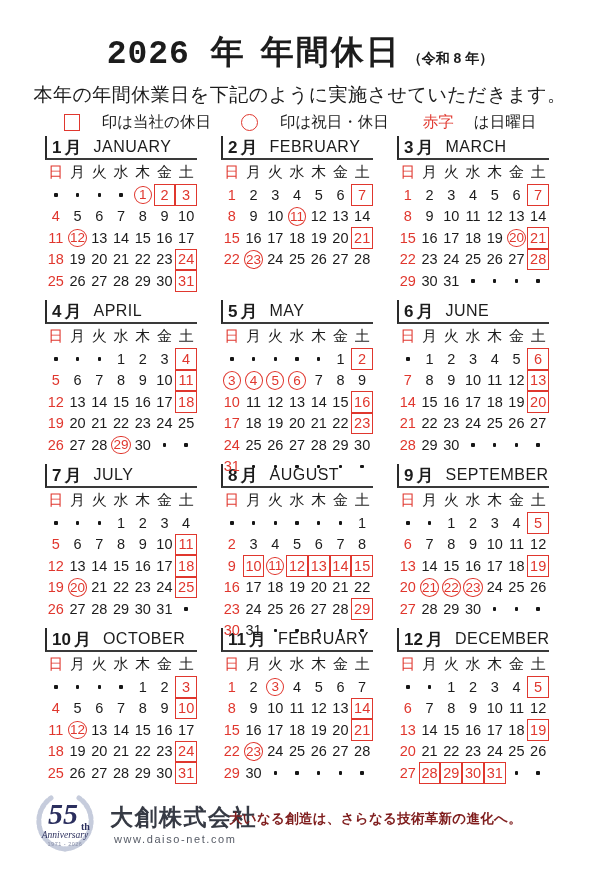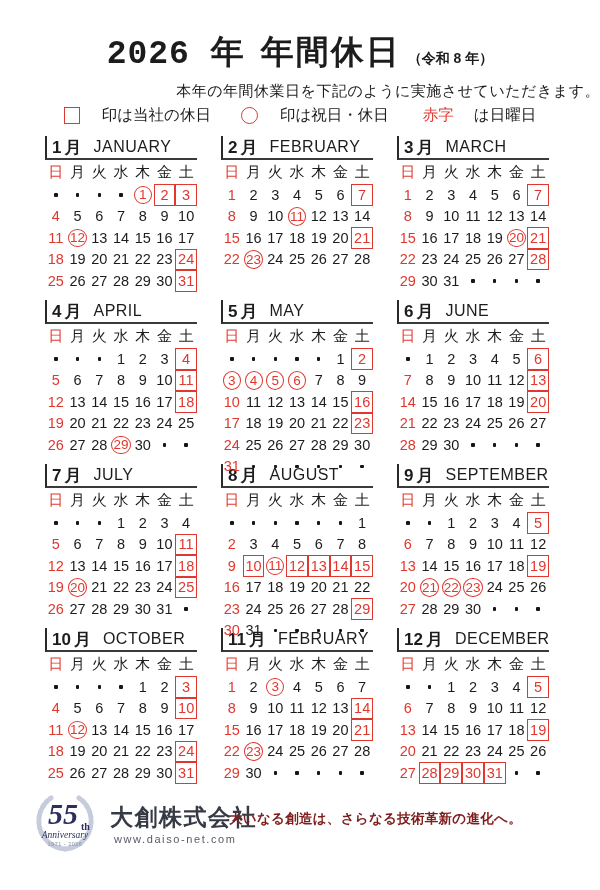--- a/index.html
+++ b/index.html
@@ -13,21 +13,21 @@
     width:600px;height:890px;background:#ffffff;position:relative;overflow:hidden;
     font-family:"Liberation Sans","DejaVu Sans",sans-serif;color:var(--ink);
     -webkit-font-smoothing:antialiased;
   }
   
   .titlebox{ text-align:center; padding-top:30px; }
   .title-line{ white-space:nowrap; }
   .title-year{ font-size:33px; font-weight:bold; letter-spacing:1px;font-family:Liberation Mono, monospace; }
   .title-main{ font-size:33px; font-weight:bold; letter-spacing:2px; margin-left:16px; }
   .title-era{ font-size:14px; font-weight:bold; margin-left:7px; }
-  .subtitle{ font-size:15px; margin-top:7px; letter-spacing:0.5px;text-align:right; }
+  .subtitle{ font-size:19px; margin-top:7px; letter-spacing:0.5px; }
   .legend{ font-size:15.5px; margin-top:4px; display:flex; justify-content:center; align-items:center; gap:20px; }
   .lg-box{ width:14px;height:15px; border:1.6px solid var(--red); display:inline-block; margin-right:2px; }
   .lg-circle{ width:15px;height:15px; border:1.6px solid var(--red); border-radius:50%; display:inline-block; margin:0 2px 0 10px; }
   .lg-red{ color:var(--red); margin-left:14px; }
   
   .calendar{
     position:absolute; left:45px; top:136px; width:504px;
     display:grid; grid-template-columns:repeat(3,152px); column-gap:24px;
     grid-auto-rows:164px;
   }

